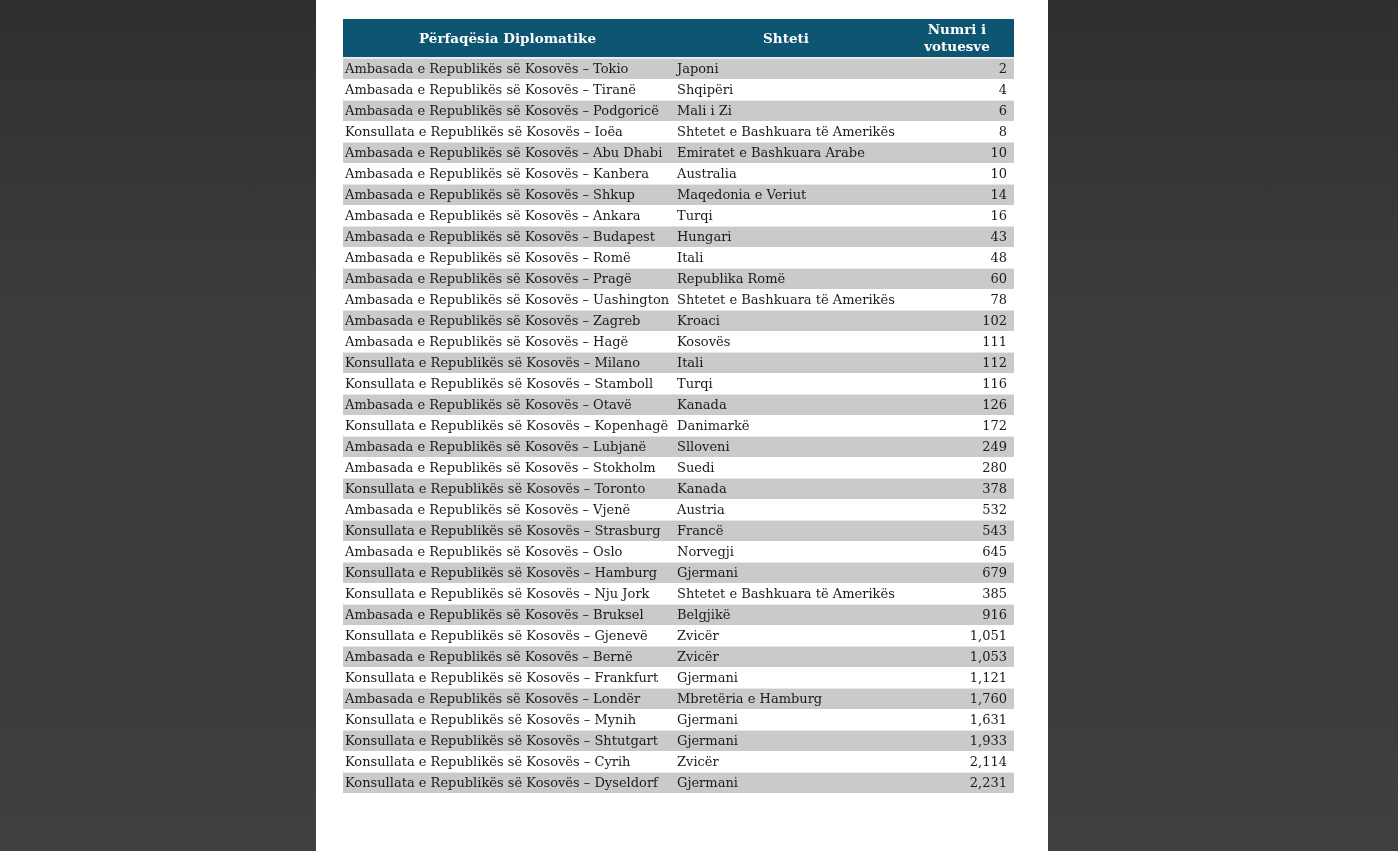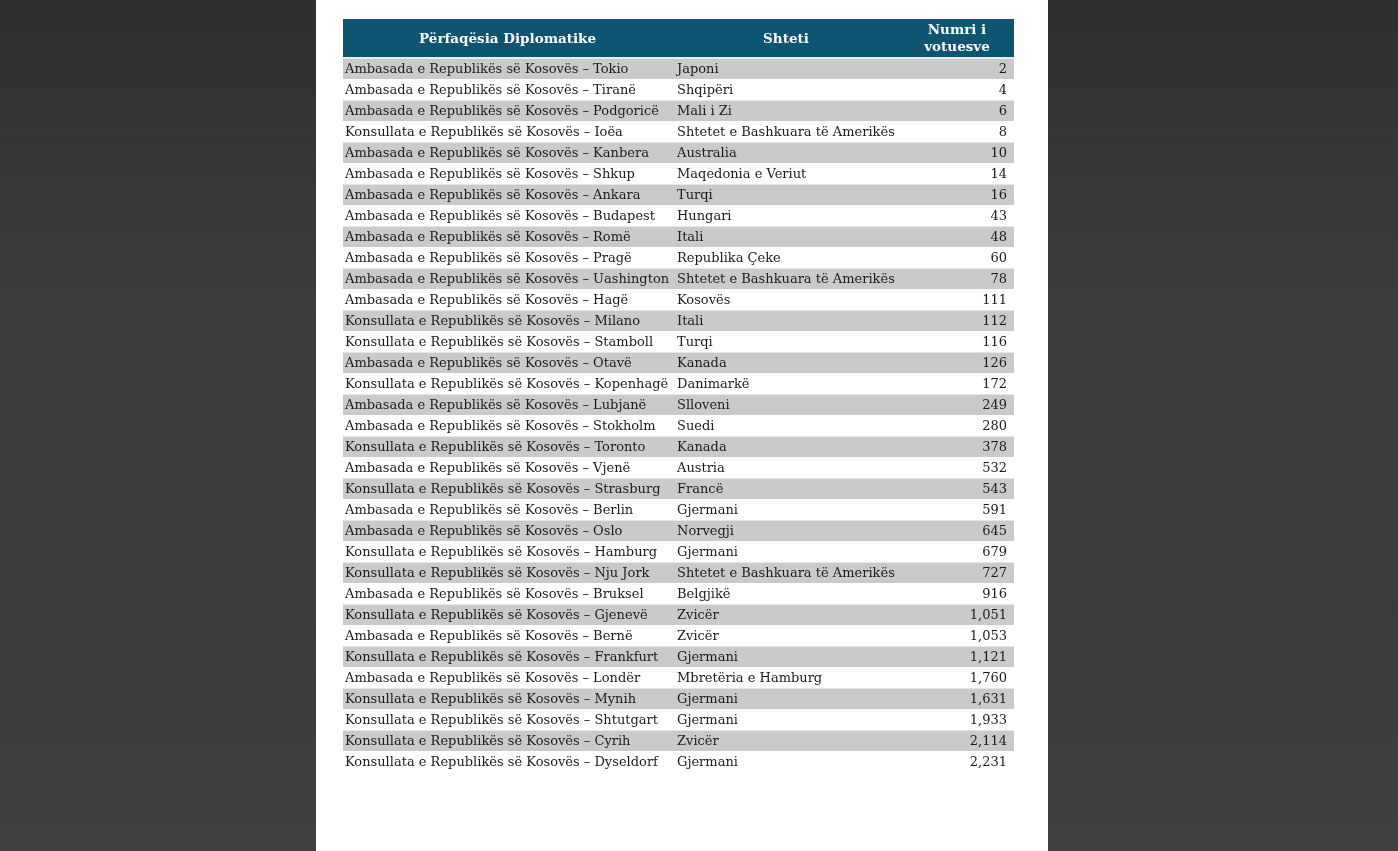--- a/index.html
+++ b/index.html
@@ -97,20 +97,25 @@
     <td class="mission">Ambasada e Republikës së Kosovës – Podgoricë</td>
     <td class="country">Mali i Zi</td>
     <td class="voters">6</td>
   </tr>
           <tr>
     <td class="mission">Konsullata e Republikës së Kosovës – Ioëa</td>
     <td class="country">Shtetet e Bashkuara të Amerikës</td>
     <td class="voters">8</td>
   </tr>
           <tr>
+    <td class="mission">Ambasada e Republikës së Kosovës – Abu Dhabi</td>
+    <td class="country">Emiratet e Bashkuara Arabe</td>
+    <td class="voters">10</td>
+  </tr>
+          <tr>
     <td class="mission">Ambasada e Republikës së Kosovës – Kanbera</td>
     <td class="country">Australia</td>
     <td class="voters">10</td>
   </tr>
           <tr>
     <td class="mission">Ambasada e Republikës së Kosovës – Shkup</td>
     <td class="country">Maqedonia e Veriut</td>
     <td class="voters">14</td>
   </tr>
           <tr>
@@ -123,29 +128,34 @@
     <td class="country">Hungari</td>
     <td class="voters">43</td>
   </tr>
           <tr>
     <td class="mission">Ambasada e Republikës së Kosovës – Romë</td>
     <td class="country">Itali</td>
     <td class="voters">48</td>
   </tr>
           <tr>
     <td class="mission">Ambasada e Republikës së Kosovës – Pragë</td>
-    <td class="country">Republika Çeke</td>
+    <td class="country">Republika Romë</td>
     <td class="voters">60</td>
   </tr>
           <tr>
     <td class="mission">Ambasada e Republikës së Kosovës – Uashington</td>
     <td class="country">Shtetet e Bashkuara të Amerikës</td>
     <td class="voters">78</td>
   </tr>
           <tr>
+    <td class="mission">Ambasada e Republikës së Kosovës – Zagreb</td>
+    <td class="country">Kroaci</td>
+    <td class="voters">102</td>
+  </tr>
+          <tr>
     <td class="mission">Ambasada e Republikës së Kosovës – Hagë</td>
     <td class="country">Kosovës</td>
     <td class="voters">111</td>
   </tr>
           <tr>
     <td class="mission">Konsullata e Republikës së Kosovës – Milano</td>
     <td class="country">Itali</td>
     <td class="voters">112</td>
   </tr>
           <tr>
@@ -182,38 +192,33 @@
     <td class="mission">Ambasada e Republikës së Kosovës – Vjenë</td>
     <td class="country">Austria</td>
     <td class="voters">532</td>
   </tr>
           <tr>
     <td class="mission">Konsullata e Republikës së Kosovës – Strasburg</td>
     <td class="country">Francë</td>
     <td class="voters">543</td>
   </tr>
           <tr>
-    <td class="mission">Ambasada e Republikës së Kosovës – Berlin</td>
-    <td class="country">Gjermani</td>
-    <td class="voters">591</td>
-  </tr>
-          <tr>
     <td class="mission">Ambasada e Republikës së Kosovës – Oslo</td>
     <td class="country">Norvegji</td>
     <td class="voters">645</td>
   </tr>
           <tr>
     <td class="mission">Konsullata e Republikës së Kosovës – Hamburg</td>
     <td class="country">Gjermani</td>
     <td class="voters">679</td>
   </tr>
           <tr>
     <td class="mission">Konsullata e Republikës së Kosovës – Nju Jork</td>
     <td class="country">Shtetet e Bashkuara të Amerikës</td>
-    <td class="voters">727</td>
+    <td class="voters">385</td>
   </tr>
           <tr>
     <td class="mission">Ambasada e Republikës së Kosovës – Bruksel</td>
     <td class="country">Belgjikë</td>
     <td class="voters">916</td>
   </tr>
           <tr>
     <td class="mission">Konsullata e Republikës së Kosovës – Gjenevë</td>
     <td class="country">Zvicër</td>
     <td class="voters">1,051</td>

